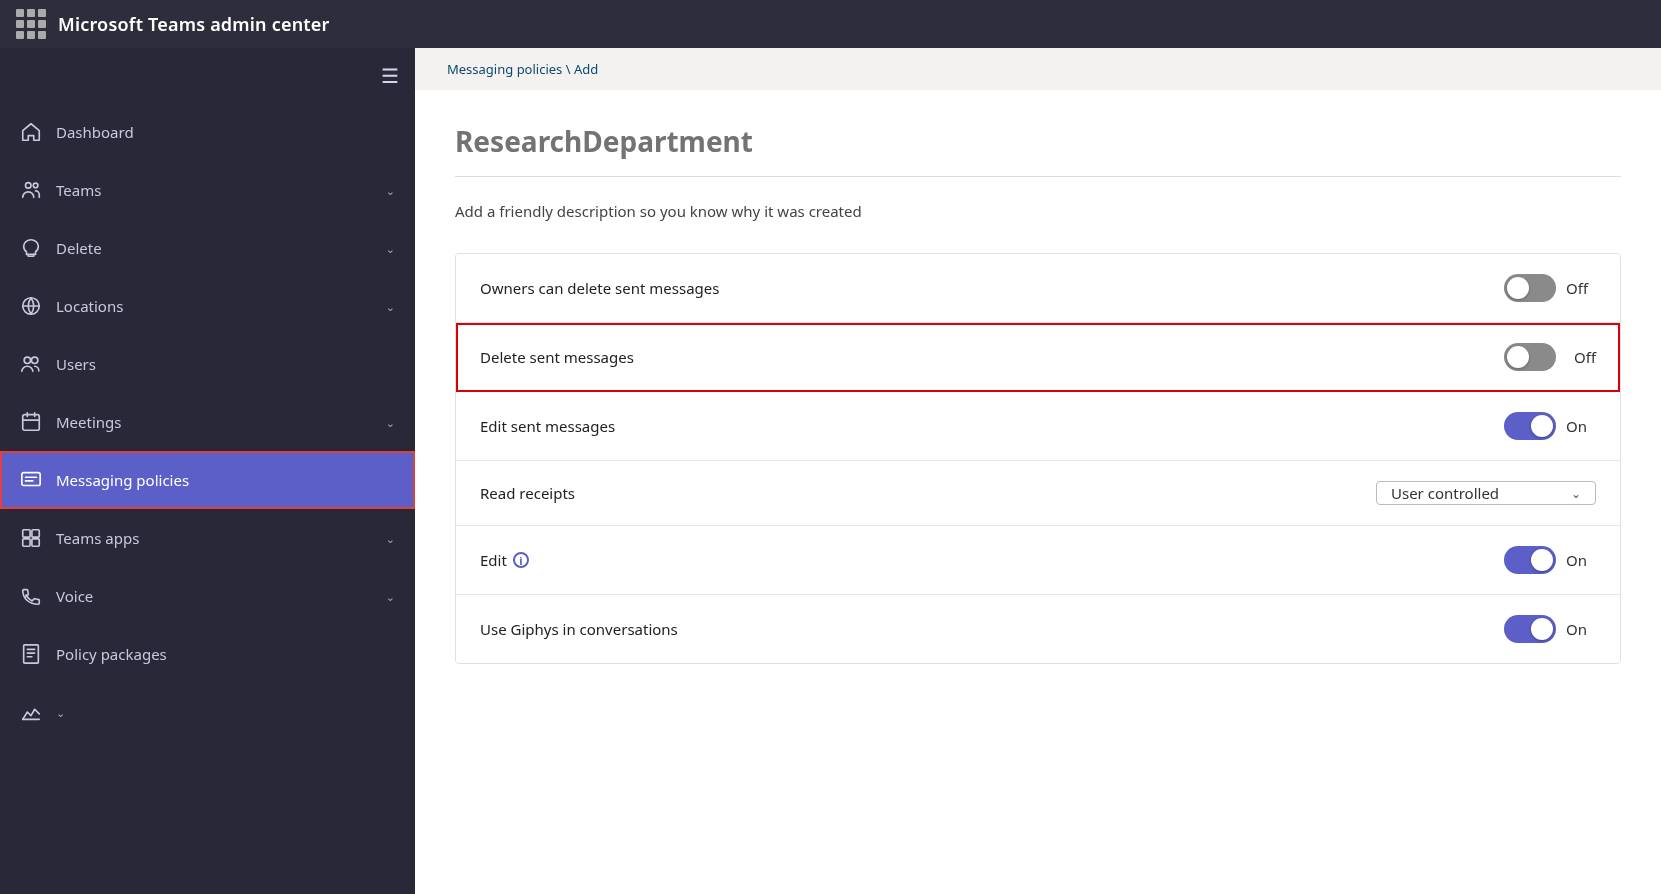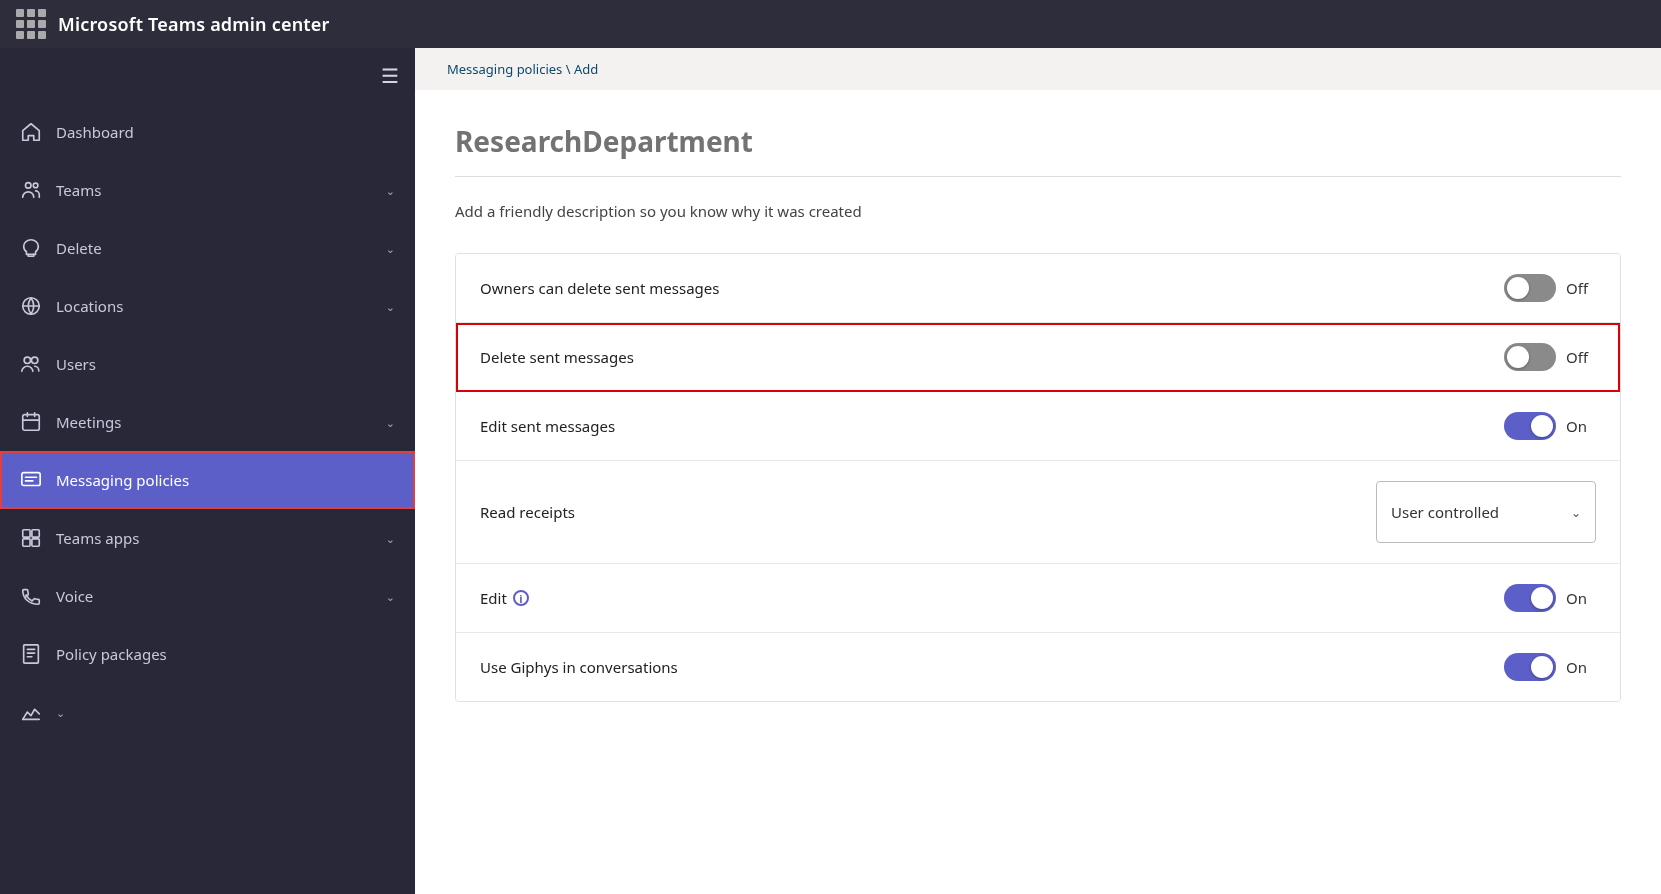--- a/index.html
+++ b/index.html
@@ -146,20 +146,21 @@
       background: #fff;
     }
     .setting-row:last-child {
       border-bottom: none;
     }
     .setting-row.highlighted {
       outline: 2px solid #d9000a;
       outline-offset: -2px;
       position: relative;
       z-index: 1;
+      text-align: right;
     }
     .setting-label {
       flex: 1;
       font-size: 15px;
       color: #222;
       display: flex;
       align-items: center;
       gap: 6px;
     }
     .setting-control {
@@ -205,21 +206,21 @@
     .toggle.on .toggle-thumb {
       transform: translateX(24px);
     }
 
     
     .dropdown-control {
       display: flex;
       align-items: center;
       border: 1px solid #bbb;
       border-radius: 4px;
-      padding: 20px 14px;
+      padding: 1px 14px;
       min-width: 220px;
       background: #fff;
       cursor: pointer;
       font-size: 15px;
       color: #333;
       justify-content: space-between;
       gap: 10px;
     }
     .dropdown-arrow {
       font-size: 12px;

